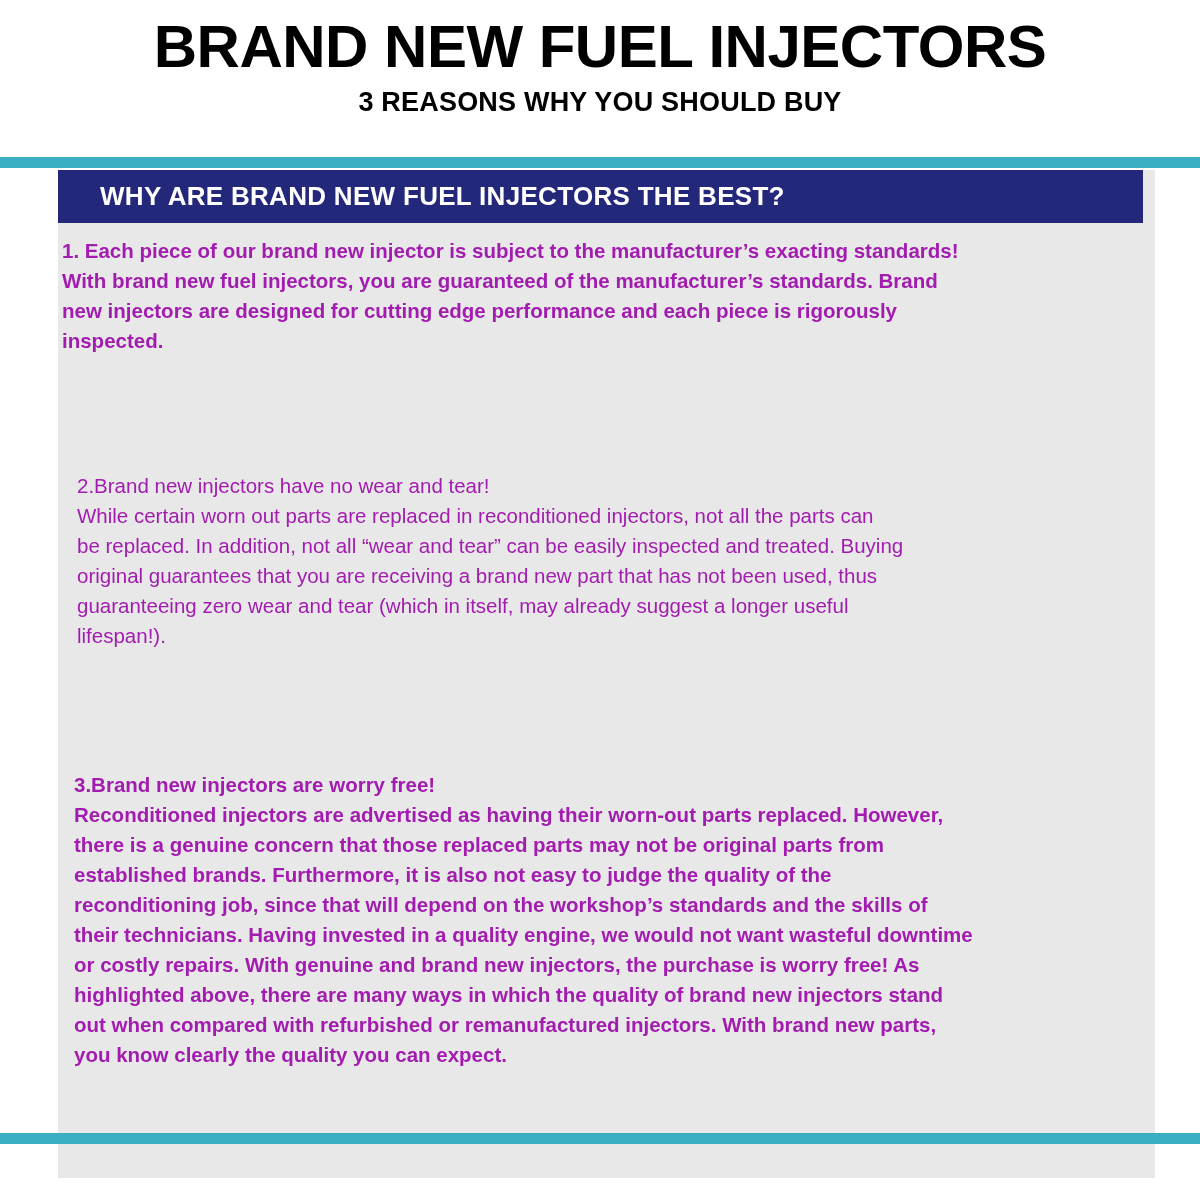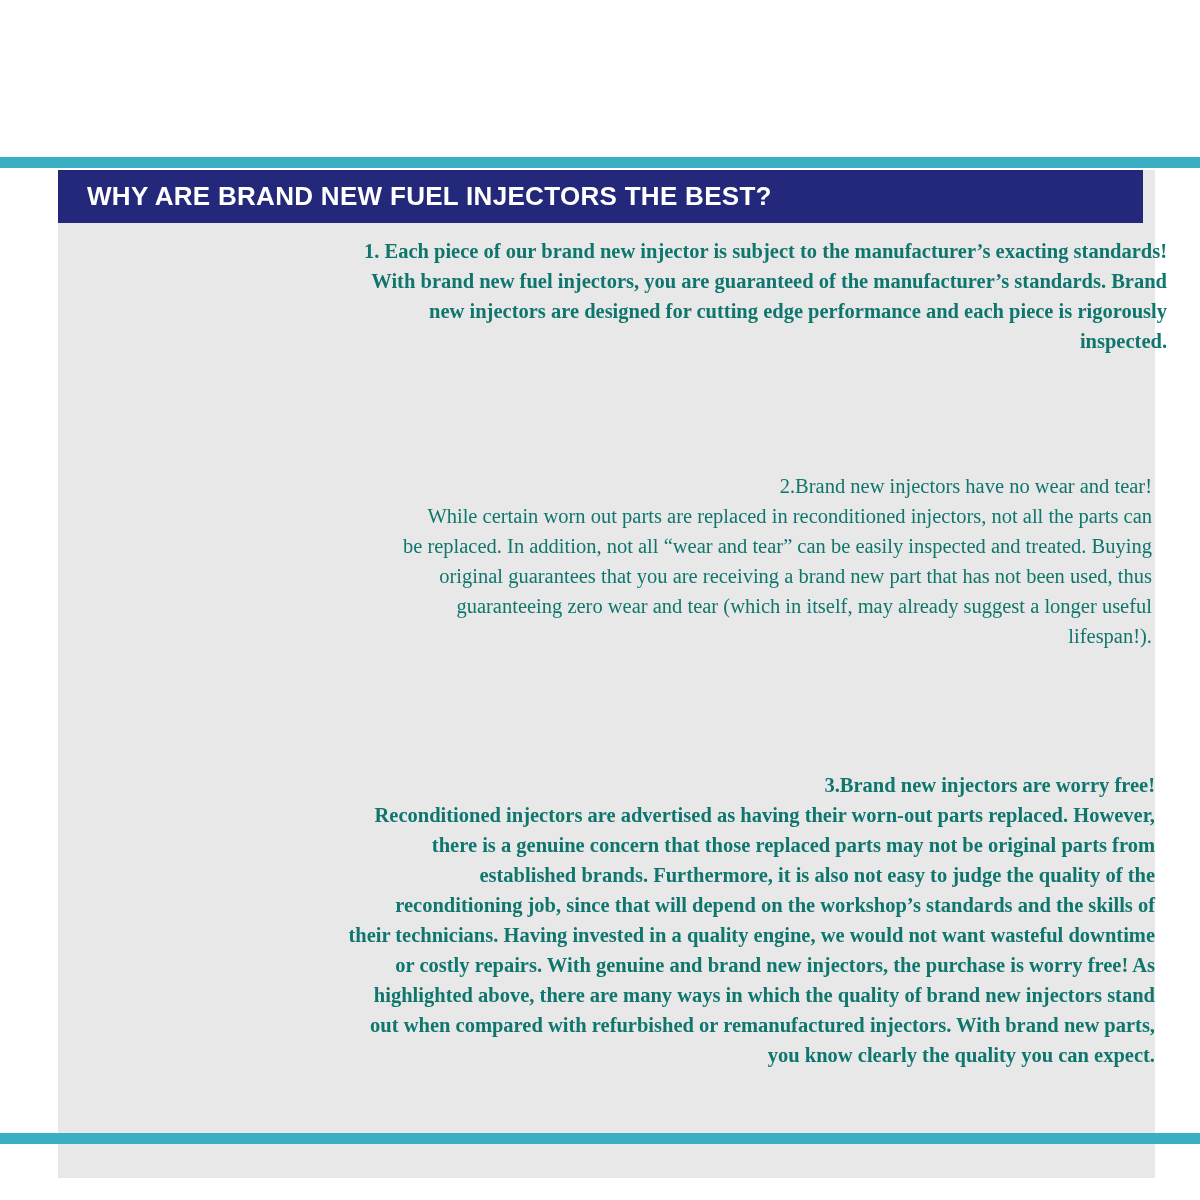--- a/index.html
+++ b/index.html
@@ -76,49 +76,51 @@
     background: #23287B;
     display: flex;
     align-items: center;
   }
   .section-header-text {
     font-family: "Liberation Sans", sans-serif;
     font-weight: bold;
     font-size: 26px;
     letter-spacing: 0.3px;
     color: #ffffff;
-    padding-left: 29px;
+    padding-left: 18px;
     white-space: nowrap;
+    margin-left: 24px;
   }
 
   
   .body-area {
     position: absolute;
     left: 62px;
     top: 236px;
     width: 1105px;
   }
   .reason {
-    font-family: Liberation Serif, serif;
+    font-family: Liberation Sans, sans-serif;
     font-size: 20.5px;
     line-height: 30px;
-    color: #0f766e;
+    color: #a21caf;
     white-space: pre-wrap;
-    text-align: right;
   }
   .reason.bold { font-weight: bold; }
   .reason.regular { font-weight: normal; }
 
   .gap-1 { height: 100px; }
   .gap-2 { height: 92px; }
 </style>
 </head>
 <body>
 
 <div class="masthead">
+  <h1 class="main-title">BRAND NEW FUEL INJECTORS</h1>
+  <h2 class="sub-title">3 REASONS WHY YOU SHOULD BUY</h2>
 </div>
 
 <div class="teal-rule top" style="background: rgb(58, 175, 196);"></div>
 
 <div class="panel" style="background: rgb(232, 232, 232);"></div>
 
 <div class="section-header" style="background: rgb(35, 40, 123);">
   <span class="section-header-text" style="color: rgb(255, 255, 255);">WHY ARE BRAND NEW FUEL INJECTORS THE BEST?</span>
 </div>
 

